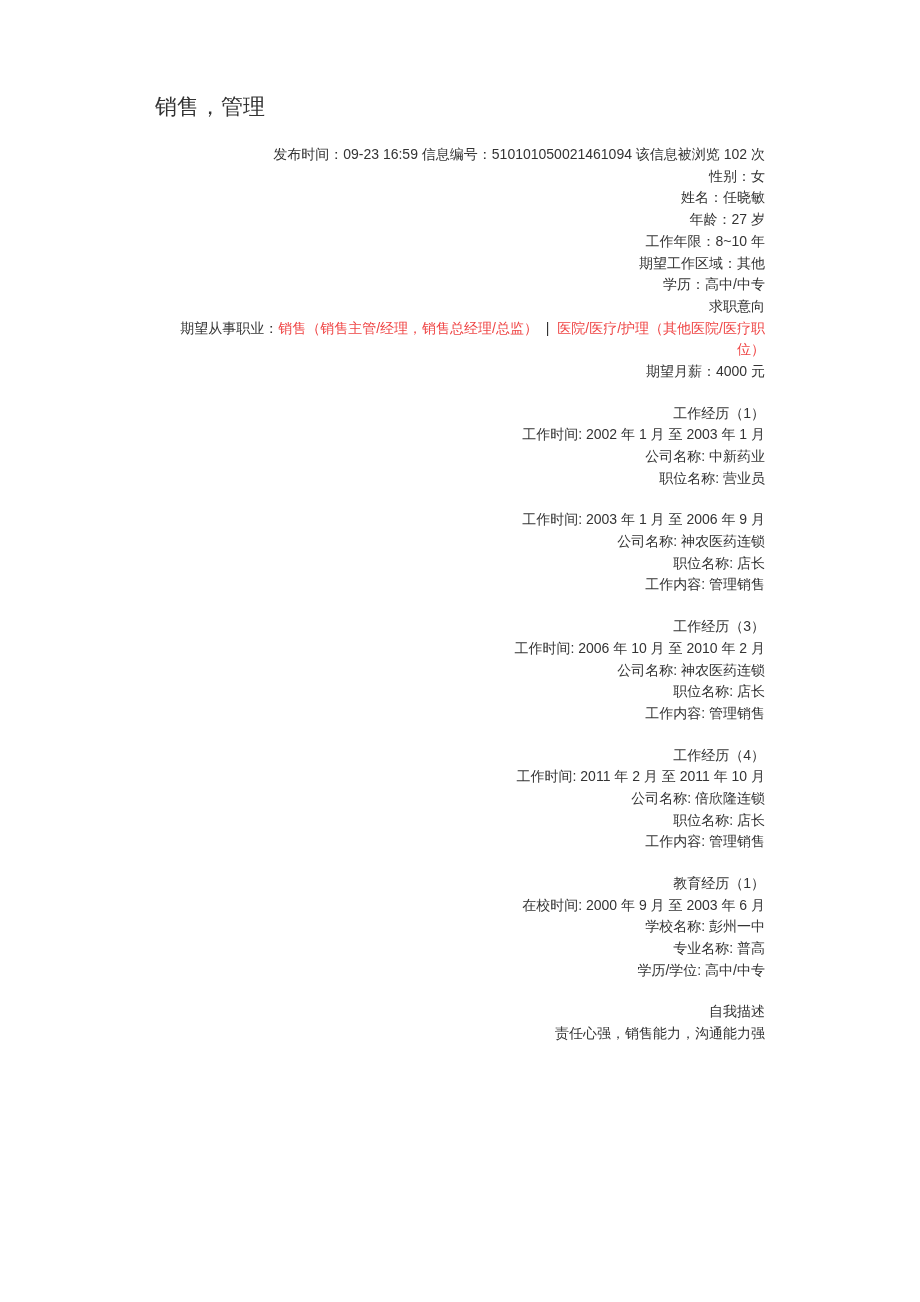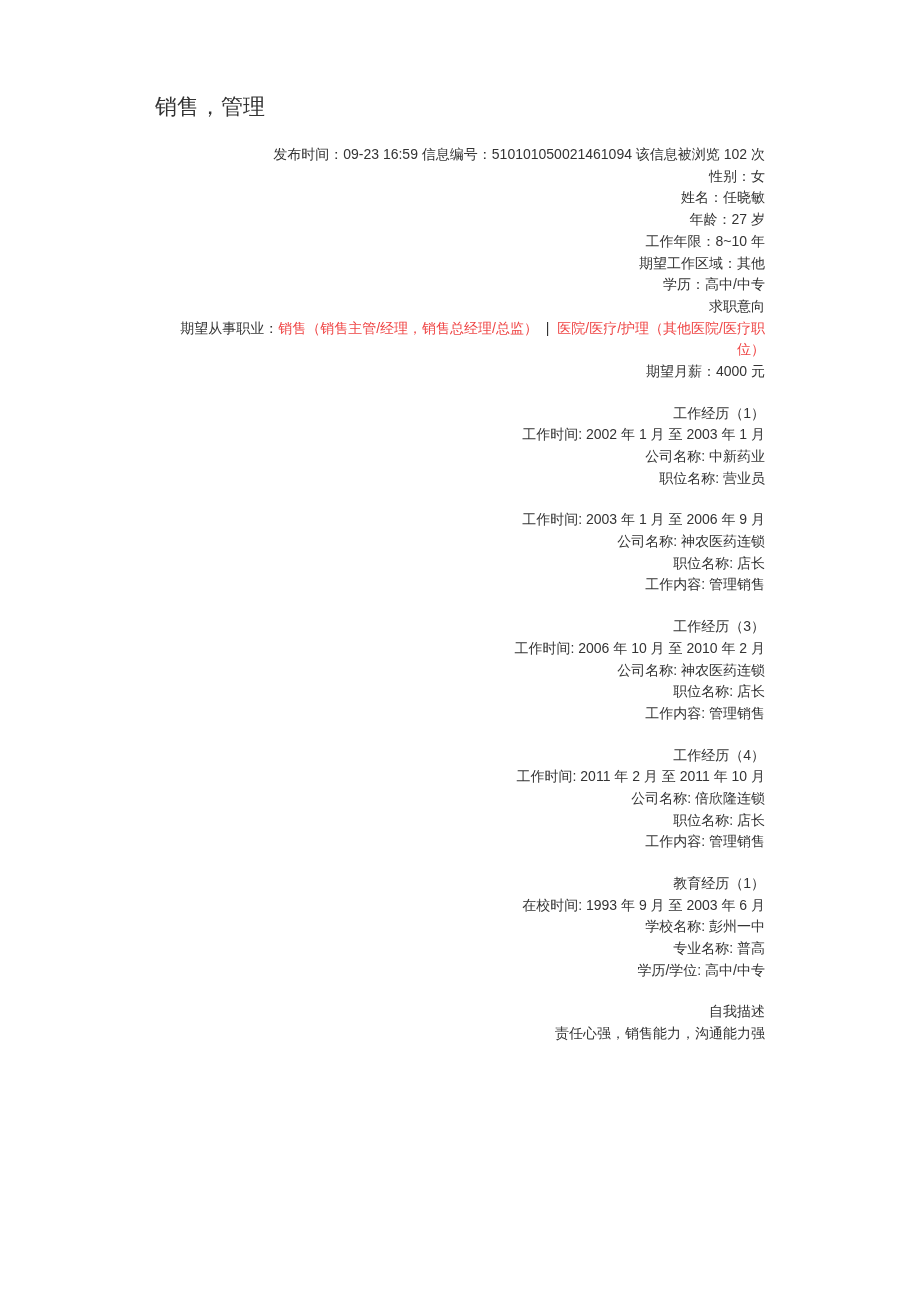--- a/index.html
+++ b/index.html
@@ -71,21 +71,21 @@
 <div class="block">
   <div class="line">工作经历（4）</div>
   <div class="line"><span>工作时间: </span><span>2011 年 2 月 至 2011 年 10 月</span></div>
   <div class="line"><span>公司名称: </span><span>倍欣隆连锁</span></div>
   <div class="line"><span>职位名称: </span><span>店长</span></div>
   <div class="line"><span>工作内容: </span><span>管理销售</span></div>
 </div>
 
 <div class="block">
   <div class="line">教育经历（1）</div>
-  <div class="line"><span>在校时间: </span><span>1993 年 9 月 至 2003 年 6 月</span></div>
+  <div class="line"><span>在校时间: </span><span>2000 年 9 月 至 2003 年 6 月</span></div>
   <div class="line"><span>学校名称: </span><span>彭州一中</span></div>
   <div class="line"><span>专业名称: </span><span>普高</span></div>
   <div class="line"><span>学历/学位: </span><span>高中/中专</span></div>
 </div>
 
 <div class="block">
   <div class="line">自我描述</div>
   <div class="line">责任心强，销售能力，沟通能力强</div>
 </div>
 

